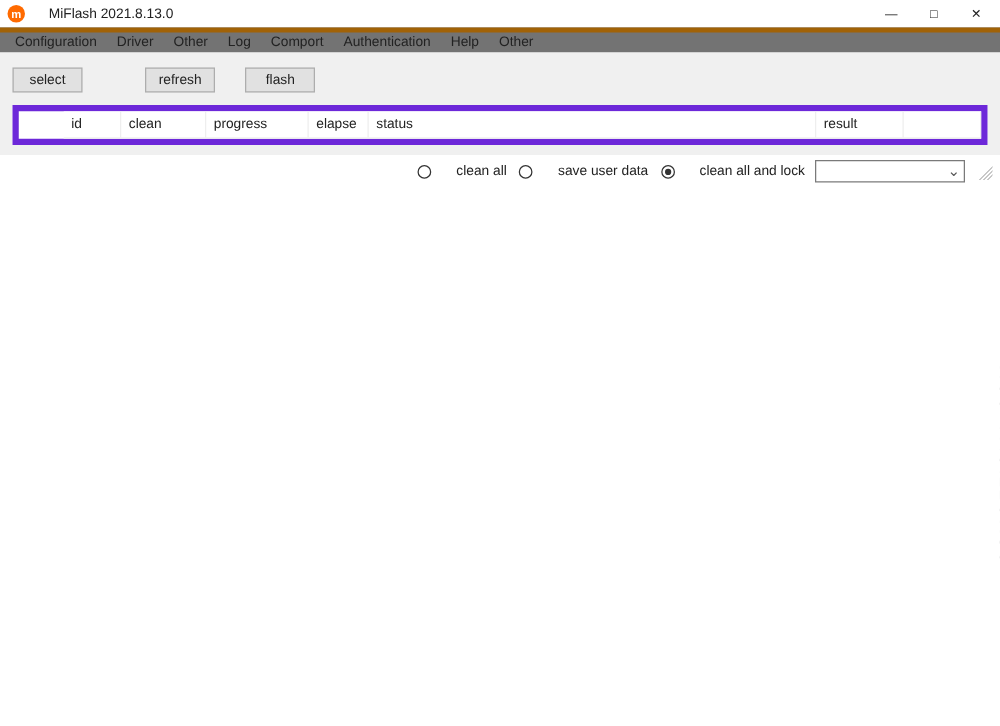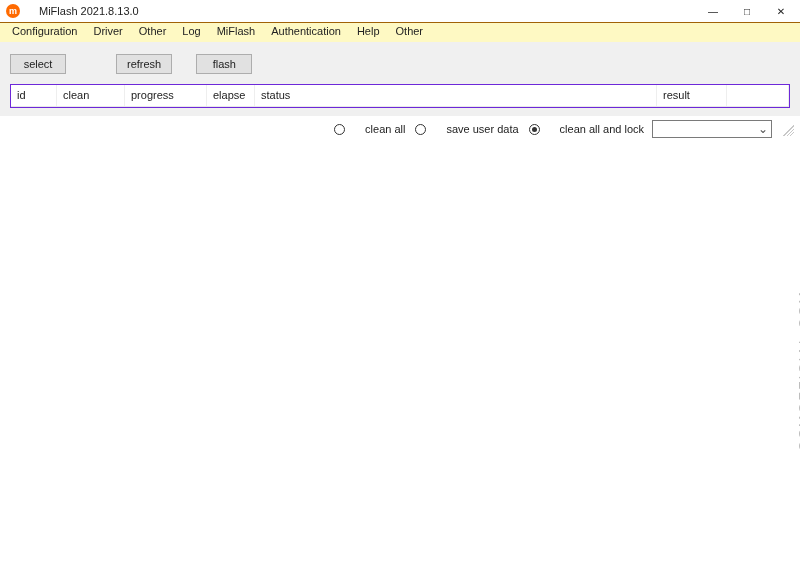--- a/index.html
+++ b/index.html
@@ -37,27 +37,27 @@
   .winbtn {
     width: 34px; height: 22px;
     display:flex;align-items:center;justify-content:center;
     font-family: "Segoe UI Symbol", sans-serif;
     font-size:10px;
   }
 
   
   .menubar {
     height: 20px;
-    background: #fef9c3;
+    background: #737373;
     display:flex;
     align-items:flex-start;
     padding: 0 4px;
     gap: 0;
     font-size: 11px;
-    border-top:1px solid #a16207;
+    border-top:4px solid #a16207;
   }
   .menubar span {
     padding: 2px 8px;
   }
 
   
   .mainarea {
     background:#f0f0f0;
     flex:1;
     padding: 12px 10px 8px 10px;
@@ -90,24 +90,25 @@
     padding:0 4px;
     font-size:11px;
     font-family: inherit;
     outline:none;
   }
 
   
   .grid {
     flex:1;
     background:#fff;
-    border:1px solid #6d28d9;
+    border:5px solid #6d28d9;
     display:flex;
     flex-direction:column;
     overflow:hidden;
+    padding-left:36px;
   }
   .ghead {
     display:flex;
     height:22px;
     background:#fff;
     border-bottom:1px solid #e8e8e8;
   }
   .ghead .col {
     padding: 4px 6px;
     font-size:11px;
@@ -193,21 +194,21 @@
   <div class="winbtn">—</div>
   <div class="winbtn">□</div>
   <div class="winbtn">✕</div>
 </div>
 
 <div class="menubar">
   <span>Configuration</span>
   <span>Driver</span>
   <span>Other</span>
   <span>Log</span>
-  <span>MiFlash</span>
+  <span>Comport</span>
   <span>Authentication</span>
   <span>Help</span>
   <span>Other</span>
 </div>
 
 <div class="mainarea">
   <div class="toprow">
     <div class="btn wide">select</div>
     <div style="width:34px"></div>
     <div class="btn wide">refresh</div>

